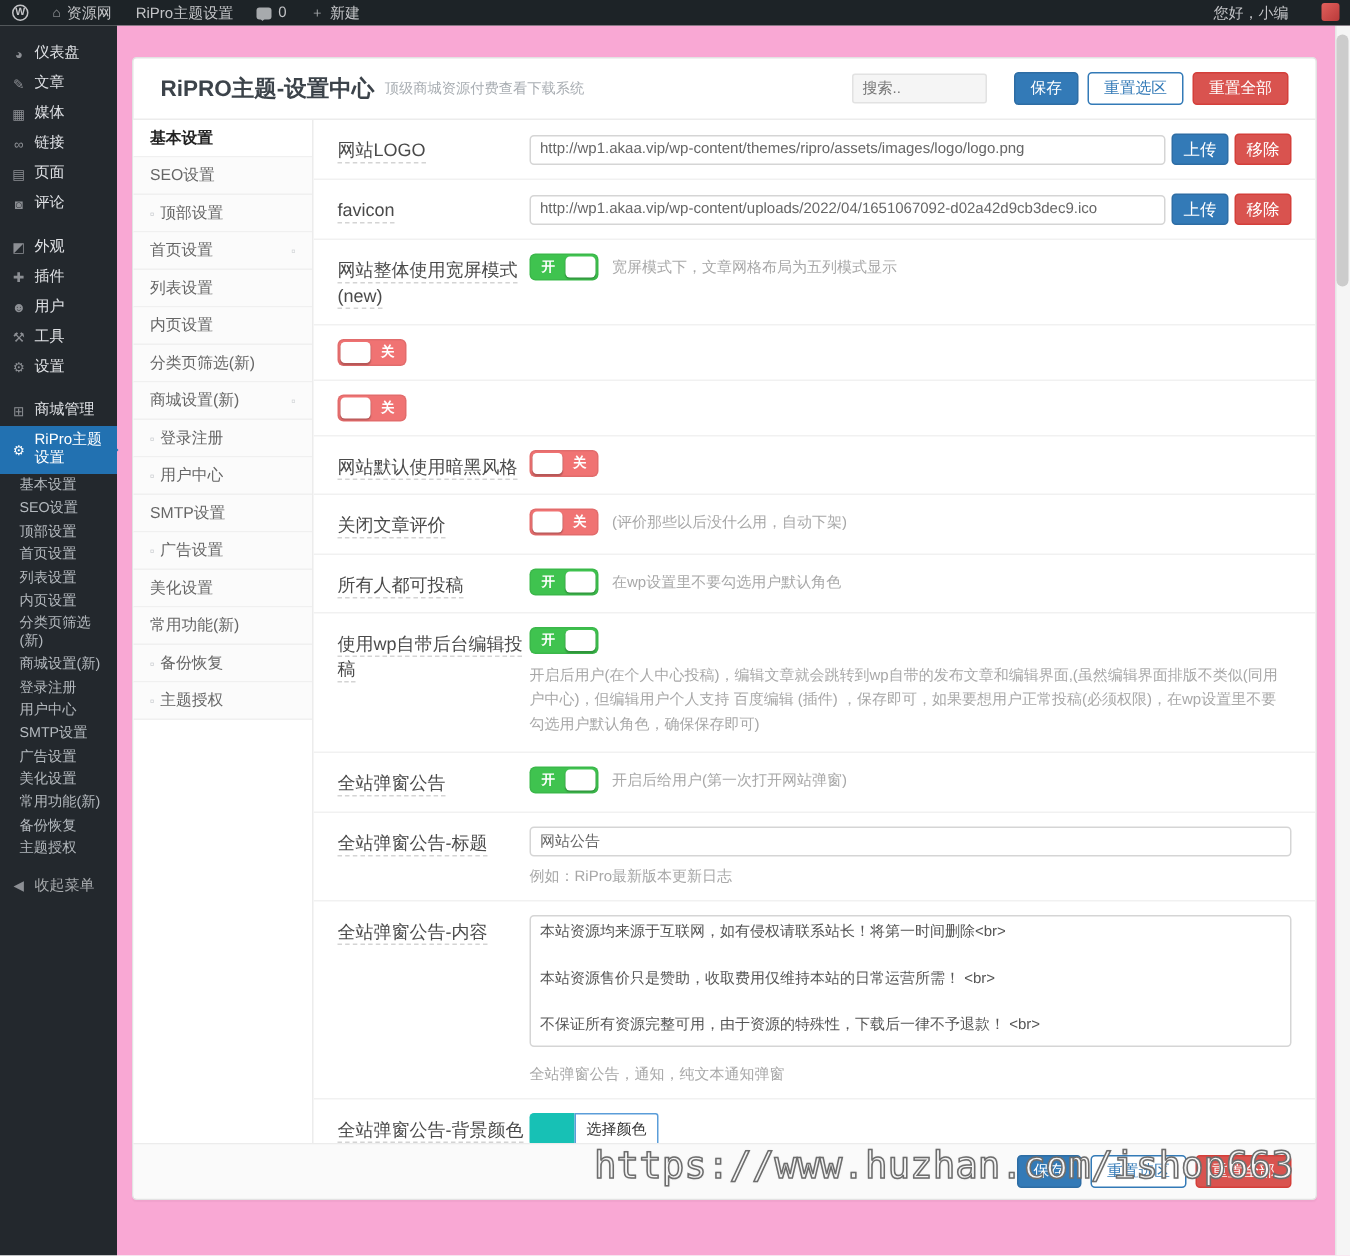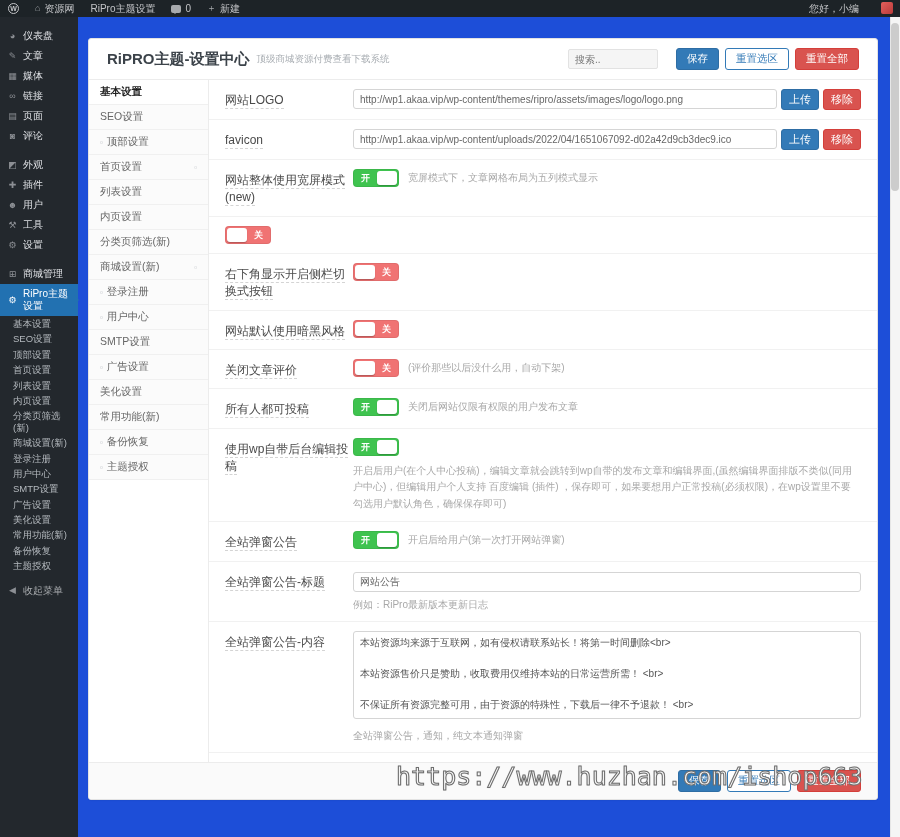--- a/index.html
+++ b/index.html
@@ -26,21 +26,21 @@
   .sb-item .ic{width:11px;color:#8c8f94;font-size:9px;text-align:center;flex:0 0 auto}
   .sb-gap{height:9px}
   .sb-item.active{background:#2271b1;color:#fff;position:relative}
   .sb-item.active .ic{color:#fff}
   .sb-item.active:after{content:"";position:absolute;right:-6px;top:50%;margin-top:-5px;
         border:5px solid transparent;border-left-color:#2271b1}
   .sb-sub .sb-item{padding:2px 6px 2px 13px;color:#b4b9be;font-size:9.5px}
   .sb-collapse{margin-top:7px;color:#a7aaad}
 
   
-  .content{position:absolute;left:78px;top:17px;right:0;bottom:0;background:#1d4ed8}
+  .content{position:absolute;left:78px;top:17px;right:0;bottom:0;background:#f9a8d4}
   .panel{position:absolute;left:10px;top:21px;right:22px;bottom:37px;background:#fff;
          border:1px solid #e3e3e3;border-radius:3px;display:flex;flex-direction:column;
          box-shadow:0 1px 1px rgba(0,0,0,.04)}
   .p-header{display:flex;align-items:center;padding:9px 18px;border-bottom:1px solid #ececec;flex:0 0 auto}
   .p-title{font-size:15px;font-weight:bold;color:#3c434a;white-space:nowrap}
   .p-sub{font-size:9.5px;color:#a8adb2;margin-left:7px;white-space:nowrap}
   .p-actions{margin-left:auto;display:flex;gap:6px;align-items:center}
   .search{width:90px;height:20px;background:#f5f5f5;border:1px solid #e2e2e2;border-radius:2px;
           font-size:10px;padding:0 6px;color:#888;margin-right:12px;font-family:inherit}
   .btn{font-size:10.5px;padding:3px 10px;border-radius:3px;cursor:pointer;border:1px solid transparent;white-space:nowrap}
@@ -56,21 +56,21 @@
   .tab .tic{font-size:8px;color:#b8bcc0;flex:0 0 auto}
   .tab .tright{margin-left:auto;font-size:8px;color:#c4c8cc}
 
   .form{flex:1;min-width:0;overflow:hidden}
   .frow{display:flex;padding:9px 16px;border-bottom:1px solid #f1f1f1}
   .flabel{flex:0 0 128px;font-size:12px;color:#4a4a4a;padding-top:3px;line-height:1.45}
   .flabel span{border-bottom:1px dashed #d4d4d4;padding-bottom:1px}
   .fctrl{flex:1;min-width:0}
   .tinput{width:100%;height:20px;border:1px solid #d5d5d5;border-radius:3px;font-size:10px;
           color:#666;padding:0 6px;font-family:inherit;background:#fff}
-  .upload-line{display:flex;gap:4px;align-items:flex-start}
+  .upload-line{display:flex;gap:4px;align-items:center}
   .btn-sm{font-size:11px;padding:2px 7px;border-radius:3px;flex:0 0 auto}
   .toggle-line{display:flex;align-items:center;gap:9px;flex-wrap:wrap}
   .toggle{width:46px;height:18px;border-radius:4px;position:relative;flex:0 0 auto;cursor:pointer;
           box-shadow:inset 0 0 0 1px rgba(0,0,0,.06)}
   .toggle .txt{position:absolute;top:50%;transform:translateY(-50%);font-size:9px;color:#fff;font-weight:bold}
   .toggle .knob{position:absolute;top:2px;width:20px;height:14px;background:#fff;border-radius:3px;
                 box-shadow:0 1px 1px rgba(0,0,0,.25)}
   .toggle.on{background:#3fc34f}.toggle.on .txt{left:8px}.toggle.on .knob{right:2px}
   .toggle.off{background:#f07373}.toggle.off .txt{right:8px}.toggle.off .knob{left:2px}
   .desc{font-size:10px;color:#a8a8a8}
@@ -352,21 +352,20 @@
             <div class="fctrl">
               <div class="toggle-line">
                 <div class="toggle off">
                   <span class="txt">关</span>
                   <span class="knob"></span>
                 </div>
               </div>
             </div>
           </div>
           <div class="frow">
-            <div class="flabel"><span>右下角显示开启侧栏切换式按钮</span></div>
             <div class="fctrl">
               <div class="toggle-line">
                 <div class="toggle off">
                   <span class="txt">关</span>
                   <span class="knob"></span>
                 </div>
               </div>
             </div>
           </div>
           <div class="frow">
@@ -393,21 +392,21 @@
             </div>
           </div>
           <div class="frow">
             <div class="flabel"><span>所有人都可投稿</span></div>
             <div class="fctrl">
               <div class="toggle-line">
                 <div class="toggle on">
                   <span class="txt">开</span>
                   <span class="knob"></span>
                 </div>
-                <span class="desc">关闭后网站仅限有权限的用户发布文章</span>
+                <span class="desc">在wp设置里不要勾选用户默认角色</span>
               </div>
             </div>
           </div>
           <div class="frow">
             <div class="flabel"><span>使用wp自带后台编辑投稿</span></div>
             <div class="fctrl">
               <div class="toggle-line">
                 <div class="toggle on">
                   <span class="txt">开</span>
                   <span class="knob"></span>

